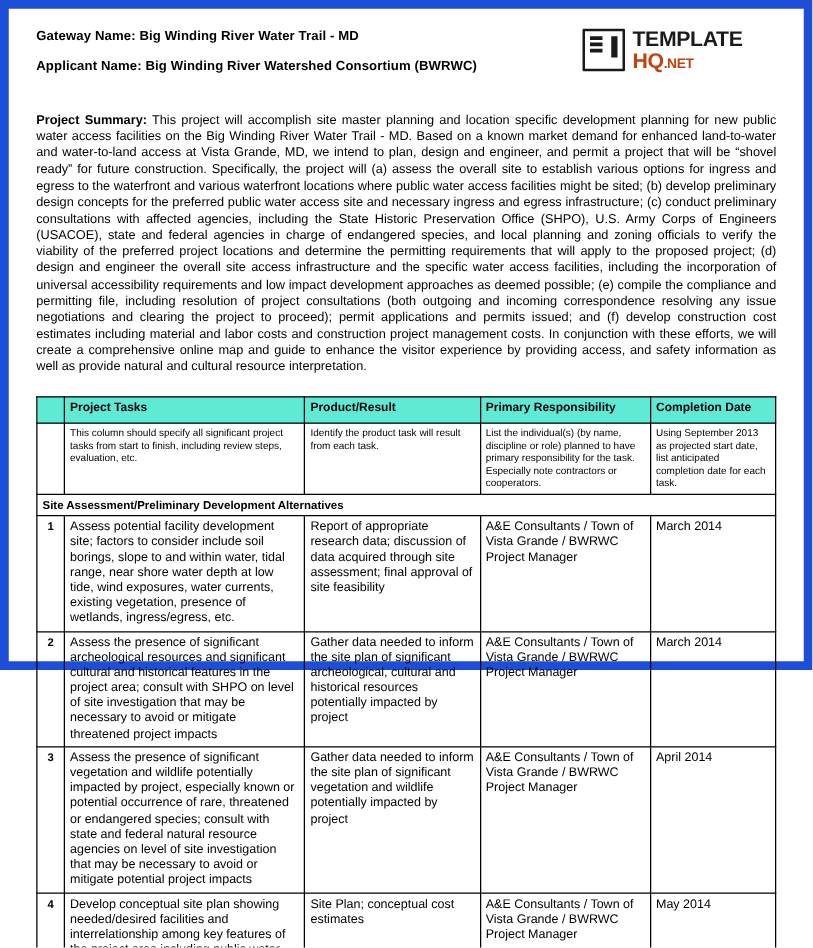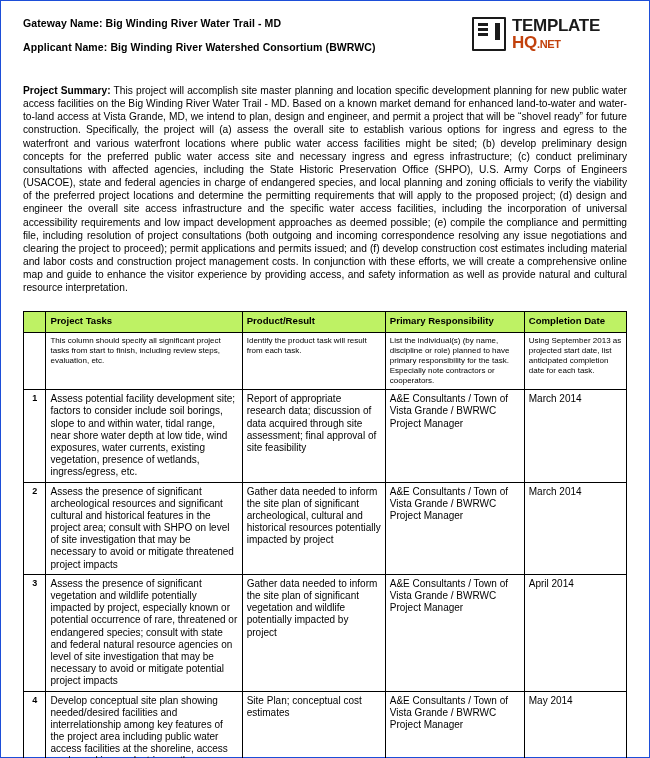--- a/index.html
+++ b/index.html
@@ -10,24 +10,24 @@
   body {
     width: 650px;
     height: 758px;
     font-family: "Liberation Sans", sans-serif;
     color: #000000;
     overflow: hidden;
   }
   .page {
     position: relative;
     width: 650px;
-    height: 758px;
+    height: 536px;
     box-sizing: border-box;
     padding: 14px 22px 0 22px;
-    border: 1px solid #1d4ed8;
+    border: 7px solid #1d4ed8;
   }
   .header-row {
     display: flex;
     align-items: flex-start;
     justify-content: space-between;
   }
   .header-left {
     flex: 1 1 auto;
     padding-top: 2px;
   }
@@ -108,21 +108,21 @@
     border-collapse: collapse;
     margin-top: 16px;
     table-layout: fixed;
   }
   table.tasks th, table.tasks td {
     border: 1px solid #000000;
     vertical-align: top;
     padding: 3px 4px;
   }
   table.tasks thead th {
-    background: #bef264;
+    background: #5eead4;
     font-size: 9.6px;
     font-weight: bold;
     text-align: left;
     padding: 4px 4px 6px 4px;
     line-height: 1.12;
   }
   col.c-num { width: 22px; }
   col.c-task { width: 192px; }
   col.c-prod { width: 140px; }
   col.c-resp { width: 136px; }
@@ -195,20 +195,23 @@
       </tr>
     </thead>
     <tbody>
       <tr class="instructions">
         <td class="num"></td>
         <td>This column should specify all significant project tasks from start to finish, including review steps, evaluation, etc.</td>
         <td>Identify the product task will result from each task.</td>
         <td>List the individual(s) (by name, discipline or role) planned to have primary responsibility for the task. Especially note contractors or cooperators.</td>
         <td>Using September 2013 as projected start date, list anticipated completion date for each task.</td>
       </tr>
+      <tr class="section">
+        <td colspan="5">Site Assessment/Preliminary Development Alternatives</td>
+      </tr>
 
       <tr>
         <td class="num">1</td>
         <td class="cell">Assess potential facility development site; factors to consider include soil borings, slope to and within water, tidal range, near shore water depth at low tide, wind exposures, water currents, existing vegetation, presence of wetlands, ingress/egress, etc.</td>
         <td class="cell">Report of appropriate research data; discussion of data acquired through site assessment; final approval of site feasibility</td>
         <td class="cell">A&amp;E Consultants / Town of Vista Grande / BWRWC Project Manager</td>
         <td class="cell">March 2014</td>
       </tr>
       <tr>
         <td class="num">2</td>

